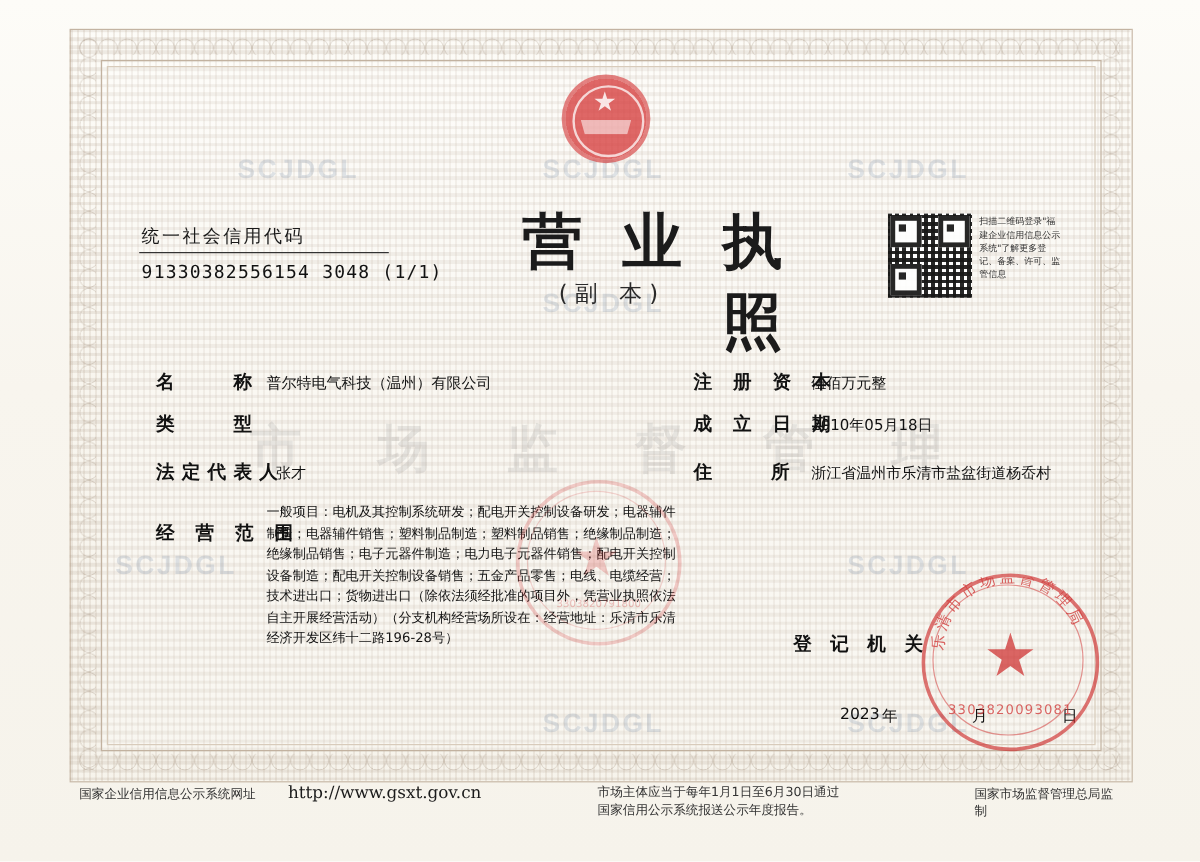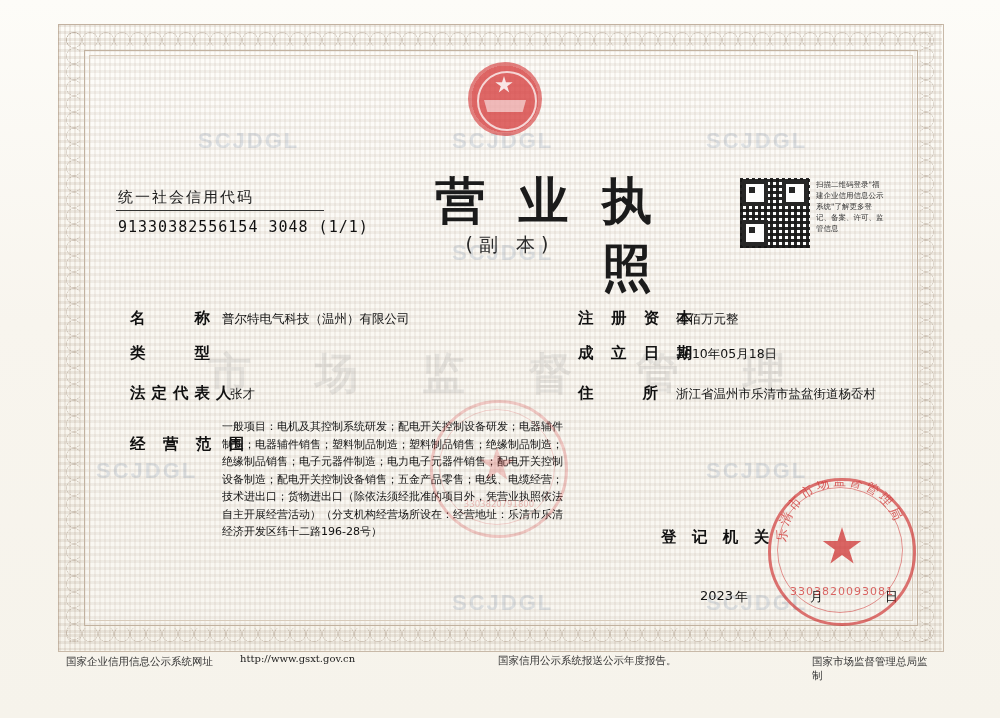--- a/index.html
+++ b/index.html
@@ -207,21 +207,21 @@
     clip-path:polygon(50% 0%,61% 35%,98% 35%,68% 57%,79% 91%,50% 70%,21% 91%,32% 57%,2% 35%,39% 35%);
   }
   .seal2 .num{position:absolute;left:0;top:96px;width:132px;text-align:center;font-size:8.5px;color:rgba(205,40,40,.38);font-family:"DejaVu Sans",sans-serif;}
 
   
   .footer-left{
     position:absolute;left:66px;top:655px;font-size:10.5px;color:#333;
     font-family:"DejaVu Sans", sans-serif;
   }
   .footer-url{
-    position:absolute;left:240px;top:653px;font-size:10px;color:#1a1a1a;
+    position:absolute;left:240px;top:653px;font-size:14px;color:#1a1a1a;
     font-family:"DejaVu Serif", serif;
   }
   .footer-center{
     position:absolute;left:498px;top:653px;font-size:10.5px;line-height:15px;color:#333;
     font-family:"DejaVu Sans", sans-serif;
   }
   .footer-right{
     position:absolute;left:812px;top:655px;font-size:10.5px;color:#333;
     font-family:"DejaVu Sans", sans-serif;
   }
@@ -317,16 +317,17 @@
         <textPath href="#arcPath" startOffset="8%">乐清市市场监督管理局</textPath>
       </text>
     </svg>
     <div class="star"></div>
     <div class="num">3303820093081</div>
   </div>
 
   <div class="footer-left">国家企业信用信息公示系统网址</div>
   <div class="footer-url">http://www.gsxt.gov.cn</div>
   <div class="footer-center">
+    <div>市场主体应当于每年1月1日至6月30日通过</div>
     <div>国家信用公示系统报送公示年度报告。</div>
   </div>
   <div class="footer-right">国家市场监督管理总局监制</div>
 </div>
 
 </body></html>

